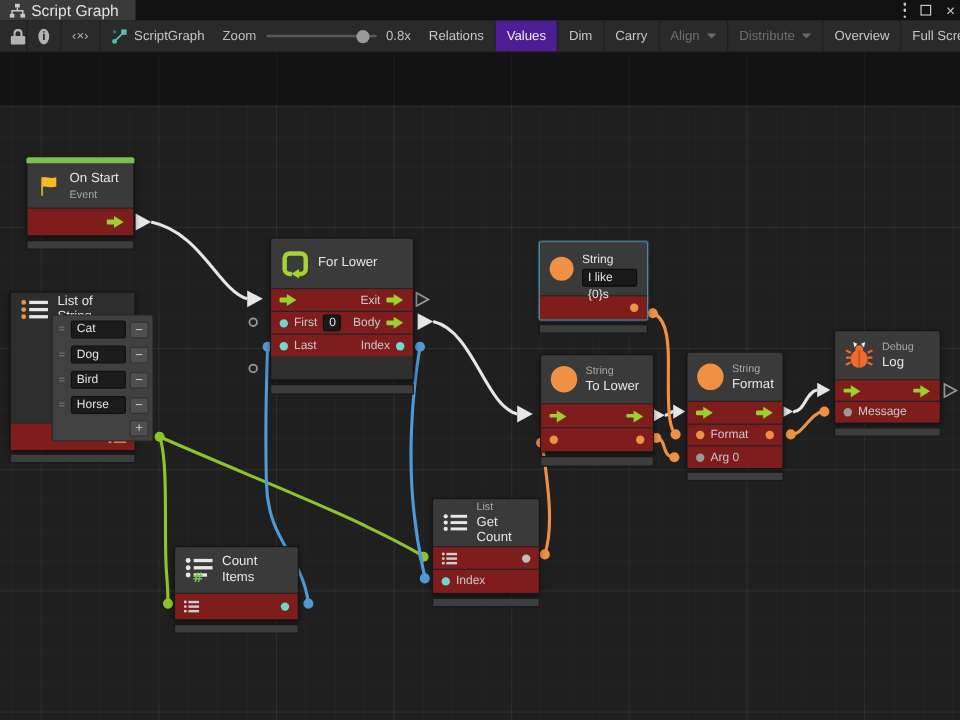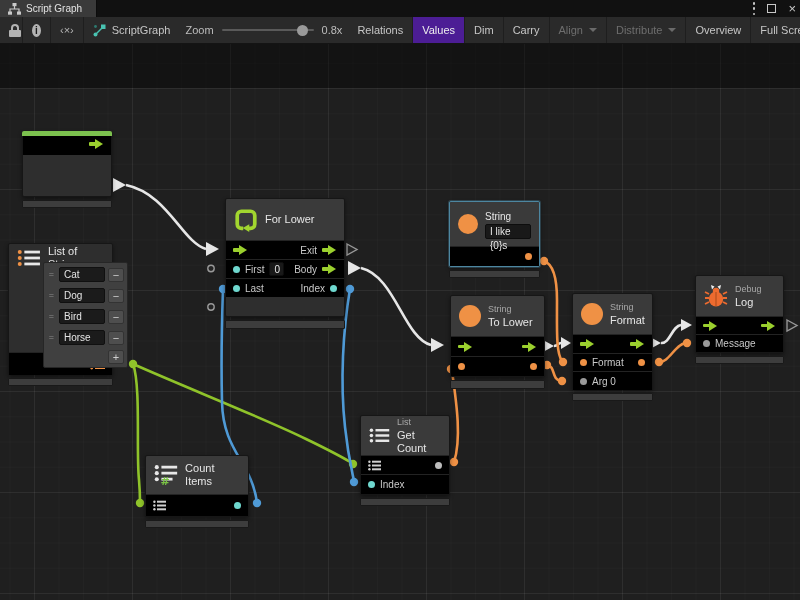--- a/index.html
+++ b/index.html
@@ -2,21 +2,21 @@
 <html><head>
 <meta charset="utf-8">
 <style>
   html,body{margin:0;padding:0;background:#101010;}
   *{box-sizing:border-box;}
   .app{position:relative;width:800px;height:600px;overflow:hidden;background:#191919;
        font-family:"Liberation Sans","DejaVu Sans",sans-serif;color:#cccccc;-webkit-font-smoothing:antialiased;}
 
   
   .tabbar{position:absolute;left:0;top:0;width:800px;height:17px;background:#111111;display:flex;align-items:stretch;}
-  .tab{display:flex;align-items:center;gap:5px;background:#3a3a3a;padding:0 14px 0 8px;font-size:10px;color:#e2e2e2;border-right:1px solid #0c0c0c;justify-content:center;}
+  .tab{display:flex;align-items:center;gap:5px;background:#3a3a3a;padding:0 14px 0 8px;font-size:13px;color:#e2e2e2;border-right:1px solid #0c0c0c;justify-content:center;}
   .winctl{position:absolute;right:4px;top:0;height:17px;display:flex;align-items:center;gap:12px;color:#c8c8c8;}
   .kebab{width:3px;height:13px;display:flex;flex-direction:column;justify-content:space-between;align-items:center;}
   .kebab i{width:2.5px;height:2.5px;border-radius:50%;background:#c8c8c8;}
   .maxbox{width:9px;height:9px;border:1.5px solid #c8c8c8;}
   .closex{font-size:13px;line-height:13px;color:#c8c8c8;}
 
   
   .toolbar{position:absolute;left:0;top:17px;width:800px;height:27px;background:#2a2a2a;border-bottom:1px solid #141414;display:flex;align-items:stretch;font-size:11px;color:#c6c6c6;overflow:hidden;}
   .tbtn{display:flex;align-items:center;justify-content:center;padding:0 9px;border-right:1px solid #1e1e1e;white-space:nowrap;}
   .tbtn.active{background:#4c1d95;color:#eeeeee;}
@@ -46,21 +46,21 @@
 
   .layer{position:absolute;left:0;top:0;width:800px;height:600px;}
   svg.wires{position:absolute;left:0;top:0;pointer-events:none;}
 
   
   .node{position:absolute;background:#2e2e2e;border:1px solid #161616;border-radius:2px;box-shadow:0 2px 4px rgba(0,0,0,.45);}
   .node.selected{border-color:#4d86a0;box-shadow:0 0 0 1px rgba(80,140,170,.35),0 2px 4px rgba(0,0,0,.45);}
   .nhead{display:flex;align-items:center;gap:7px;padding:4px 8px;background:#3a3a3a;border-radius:2px 2px 0 0;}
   .ntitle{font-size:11px;color:#e6e6e6;line-height:13px;}
   .nsub{font-size:9px;color:#a8a8a8;line-height:11px;}
-  .prow{display:flex;align-items:center;gap:5px;padding:0 7px;border-top:1px solid #232323;font-size:10px;color:#c9c9c9;background:#000000;}
+  .prow{display:flex;align-items:center;gap:5px;padding:0 7px;border-top:1px solid #232323;font-size:10px;color:#c9c9c9;background:#7f1d1d;}
   .sp{flex:1;}
   .nfoot{position:absolute;background:#3d3d3d;border:1px solid #191919;border-radius:1px;}
 
   .vbox{background:#191919;border:1px solid #0d0d0d;border-radius:2px;height:14px;line-height:13px;padding:0 4px;font-size:10px;color:#e6e6e6;min-width:12px;text-align:center;}
 
   .dot{border-radius:50%;flex:0 0 auto;}
   .dot.s7{width:7px;height:7px;}
   .dot.big{width:22px;height:22px;}
   .dot.b20{width:20px;height:20px;}
   .c-cyan{background:#6fd8cf;} .c-orange{background:#ef9145;} .c-gray{background:#9a9a9a;} .c-lgray{background:#bdbdbd;}
@@ -149,20 +149,30 @@
     <g fill="#242424" stroke="#999999" stroke-width="1.4">
       <polygon points="347,244 357,249.5 347,255"></polygon>
       <polygon points="787,320 797,325.5 787,331"></polygon>
       <circle cx="211" cy="268.5" r="3.2"></circle>
       <circle cx="211" cy="307" r="3.2"></circle>
     </g>
   </svg>
 
   <div class="node" style="left:22px;top:131px;width:90px;height:66px;">
     <div class="greenbar"></div>
+    <div class="nhead" style="padding-top:9px;height:41px;">
+      <svg width="20" height="20" viewBox="0 0 22 22">
+        <path d="M4.5 3 V20" stroke="#c9a23a" stroke-width="1.8"></path>
+        <path d="M4.5 3.5 C8 1.5 11 5 17.5 3 V11.5 C11 13.5 8 10 4.5 12 Z" fill="#f3ba23"></path>
+      </svg>
+      <div class="hcol">
+        <span class="ntitle">On Start</span>
+        <span class="nsub">Event</span>
+      </div>
+    </div>
     <div class="prow" style="height:23px;">
       <span class="sp"></span>
       <span class="arr"></span>
     </div>
   </div>
   <div class="nfoot" style="left:22px;top:200px;width:90px;height:8px;"></div>
 
   <div class="node" style="left:225px;top:198px;width:120px;height:119px;">
     <div class="nhead" style="height:41px;">
       <svg width="24" height="24" viewBox="0 0 26 26">

